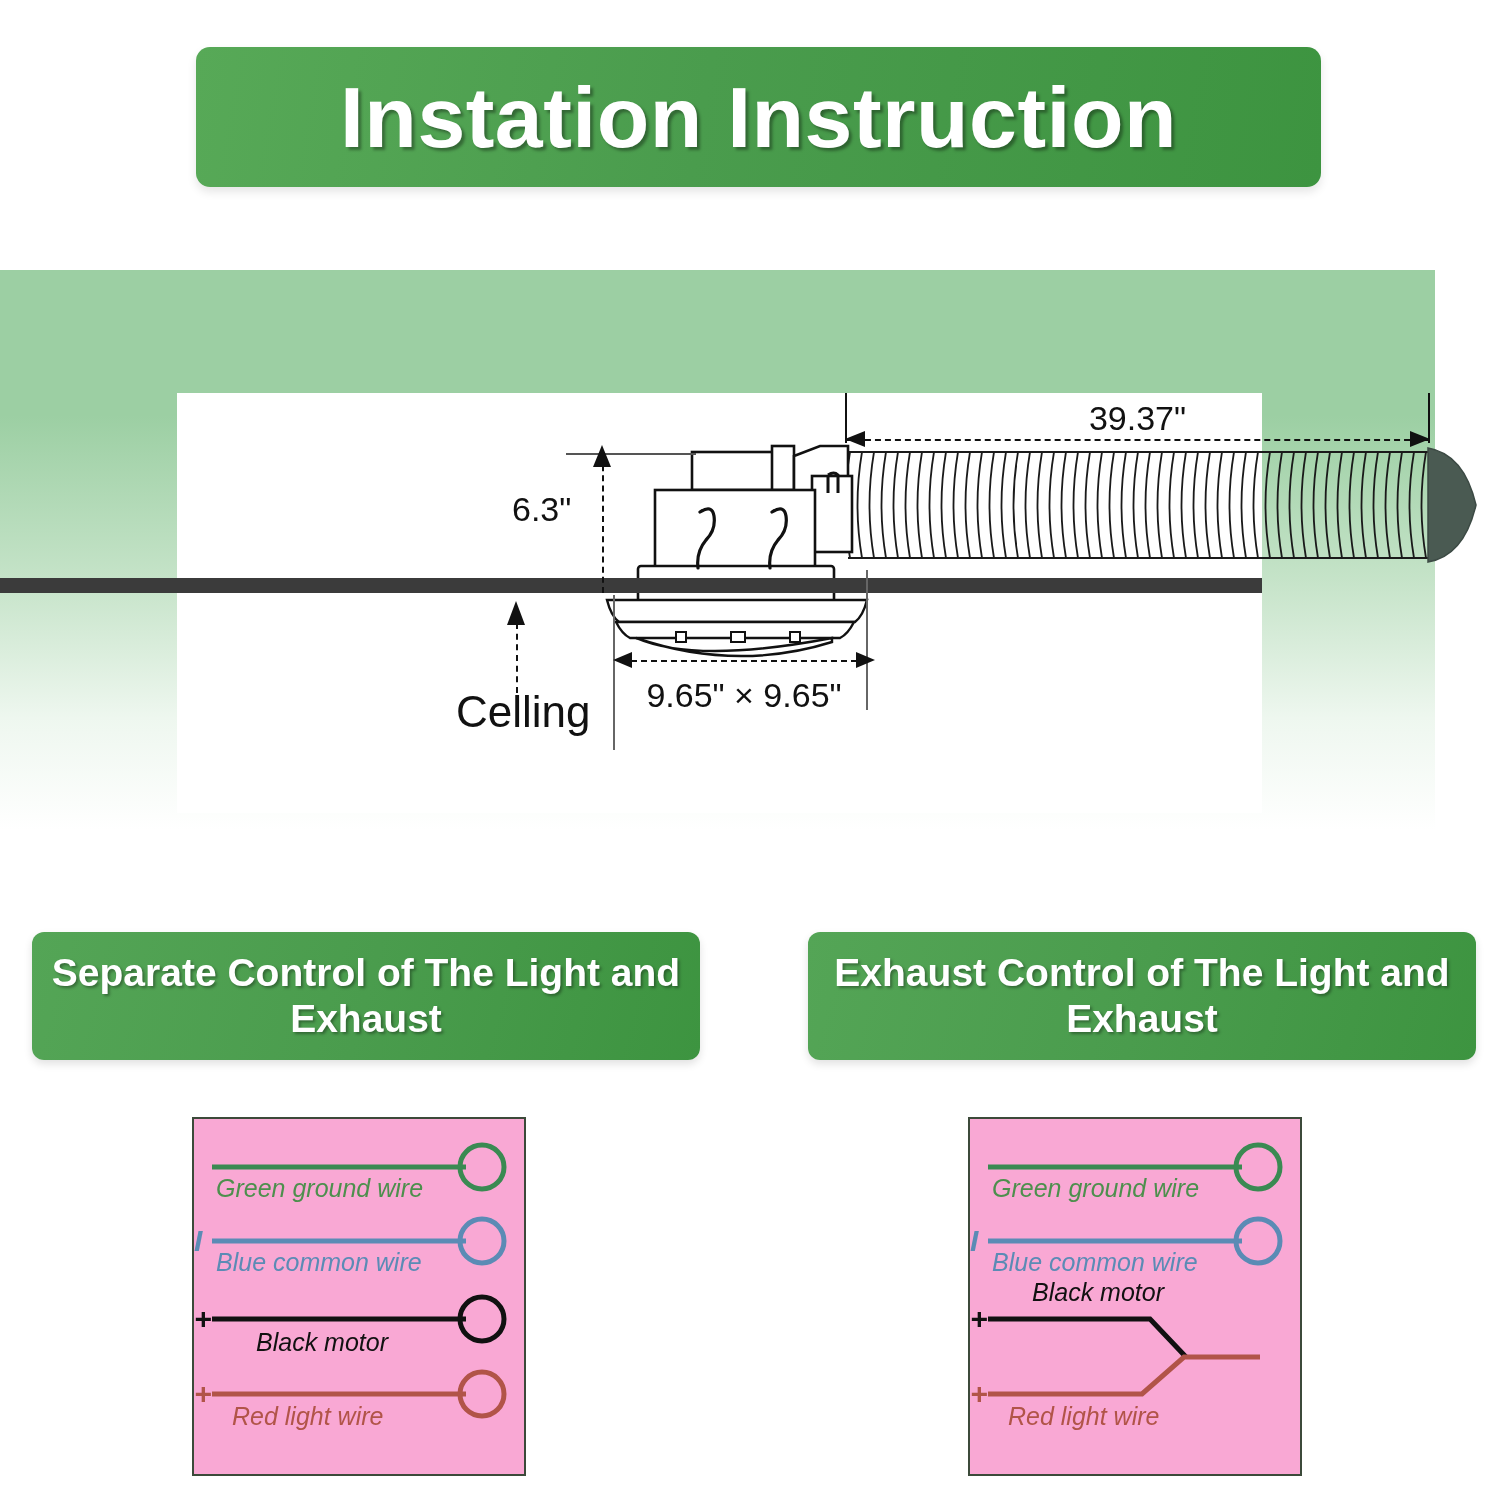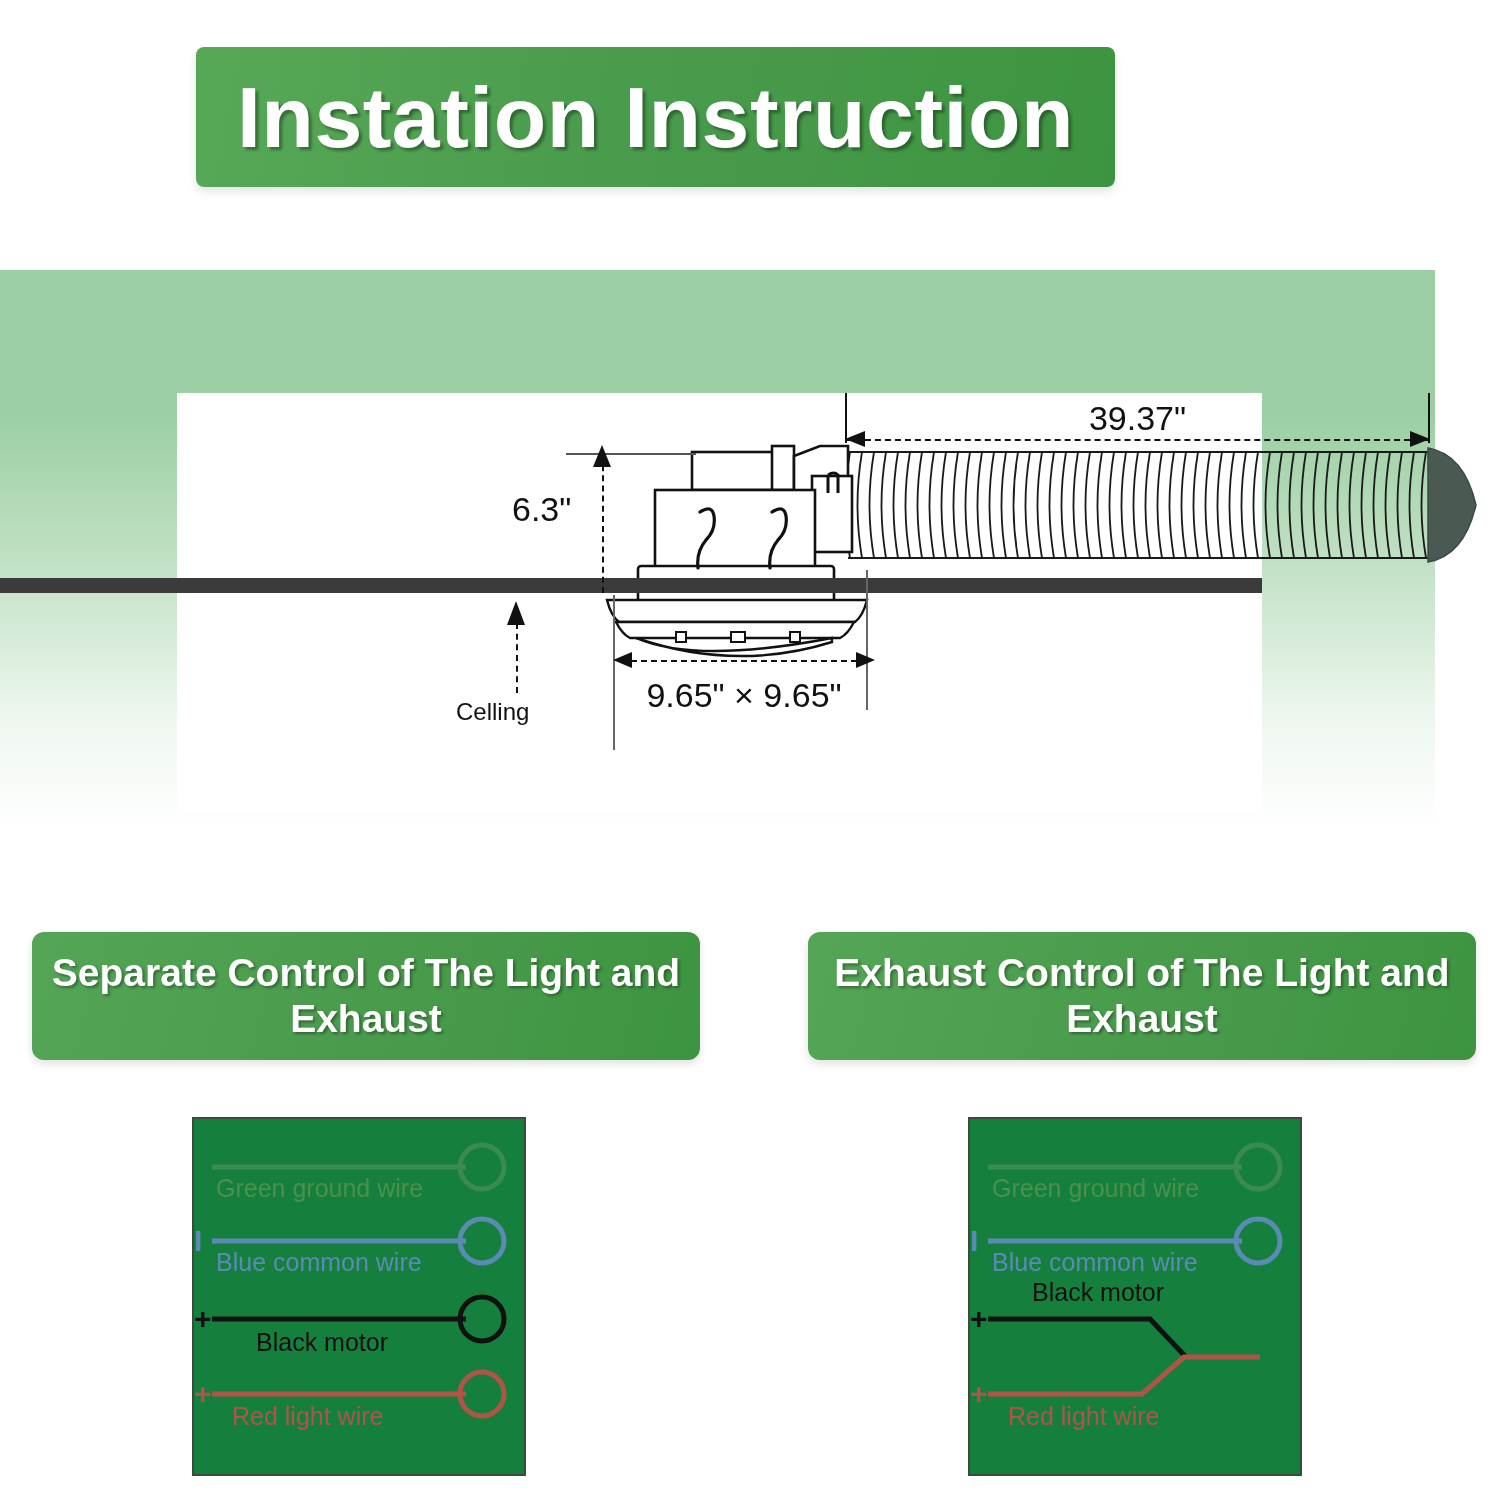--- a/index.html
+++ b/index.html
@@ -13,23 +13,23 @@
     position: relative;
     overflow: hidden;
     font-family: "Liberation Sans", sans-serif;
   }
 
   
   #title-banner {
     position: absolute;
     left: 196px;
     top: 47px;
-    width: 919px;
+    width: 1125px;
     height: 140px;
-    border-radius: 8px;
+    border-radius: 14px;
     background: linear-gradient(100deg, #57a957 0%, #4a9c4d 45%, #3d9440 100%);
     box-shadow: 0 5px 10px rgba(0,0,0,0.10);
     display: flex;
     align-items: center;
     justify-content: center;
   }
   #title-banner .title-text {
     color: #ffffff;
     font-size: 86px;
     font-weight: bold;
@@ -177,22 +177,22 @@
   #ceiling-callout .carrow {
     position: absolute;
     left: 45px; top: 6px;
     width: 0; height: 0;
     border-left: 9px solid transparent;
     border-right: 9px solid transparent;
     border-bottom: 24px solid #111;
   }
   #ceiling-callout .clabel {
     position: absolute;
-    left: -6px; top: 103px;
-    font-size: 24px;
+    left: -6px; top: 92px;
+    font-size: 44px;
     color: #111;
     white-space: nowrap;
   }
 
   
   #width-dim {
     position: absolute;
     left: 613px;
     top: 380px;
     width: 262px;
@@ -251,25 +251,26 @@
     line-height: 1.18;
     text-shadow: 2px 2px 3px rgba(0,0,0,0.35);
     padding: 0 14px;
   }
   #header-left  { left: 32px;  top: 932px; width: 668px; height: 128px; }
   #header-right { left: 808px; top: 932px; width: 668px; height: 128px; }
 
   
   .wiring-box {
     position: absolute;
-    background: #15803d;
+    background: #f9a8d4;
     border: 2px solid #3c4a3a;
     top: 1117px;
     width: 330px;
     height: 355px;
+    font-style: italic;
   }
   #wiring-left  { left: 192px; }
   #wiring-right { left: 968px; }
   .wiring-box svg { display: block; }
 
   .wire-label {
     font-family: "Liberation Sans", sans-serif;
     font-size: 25px;
   }
   .marker-sym {

